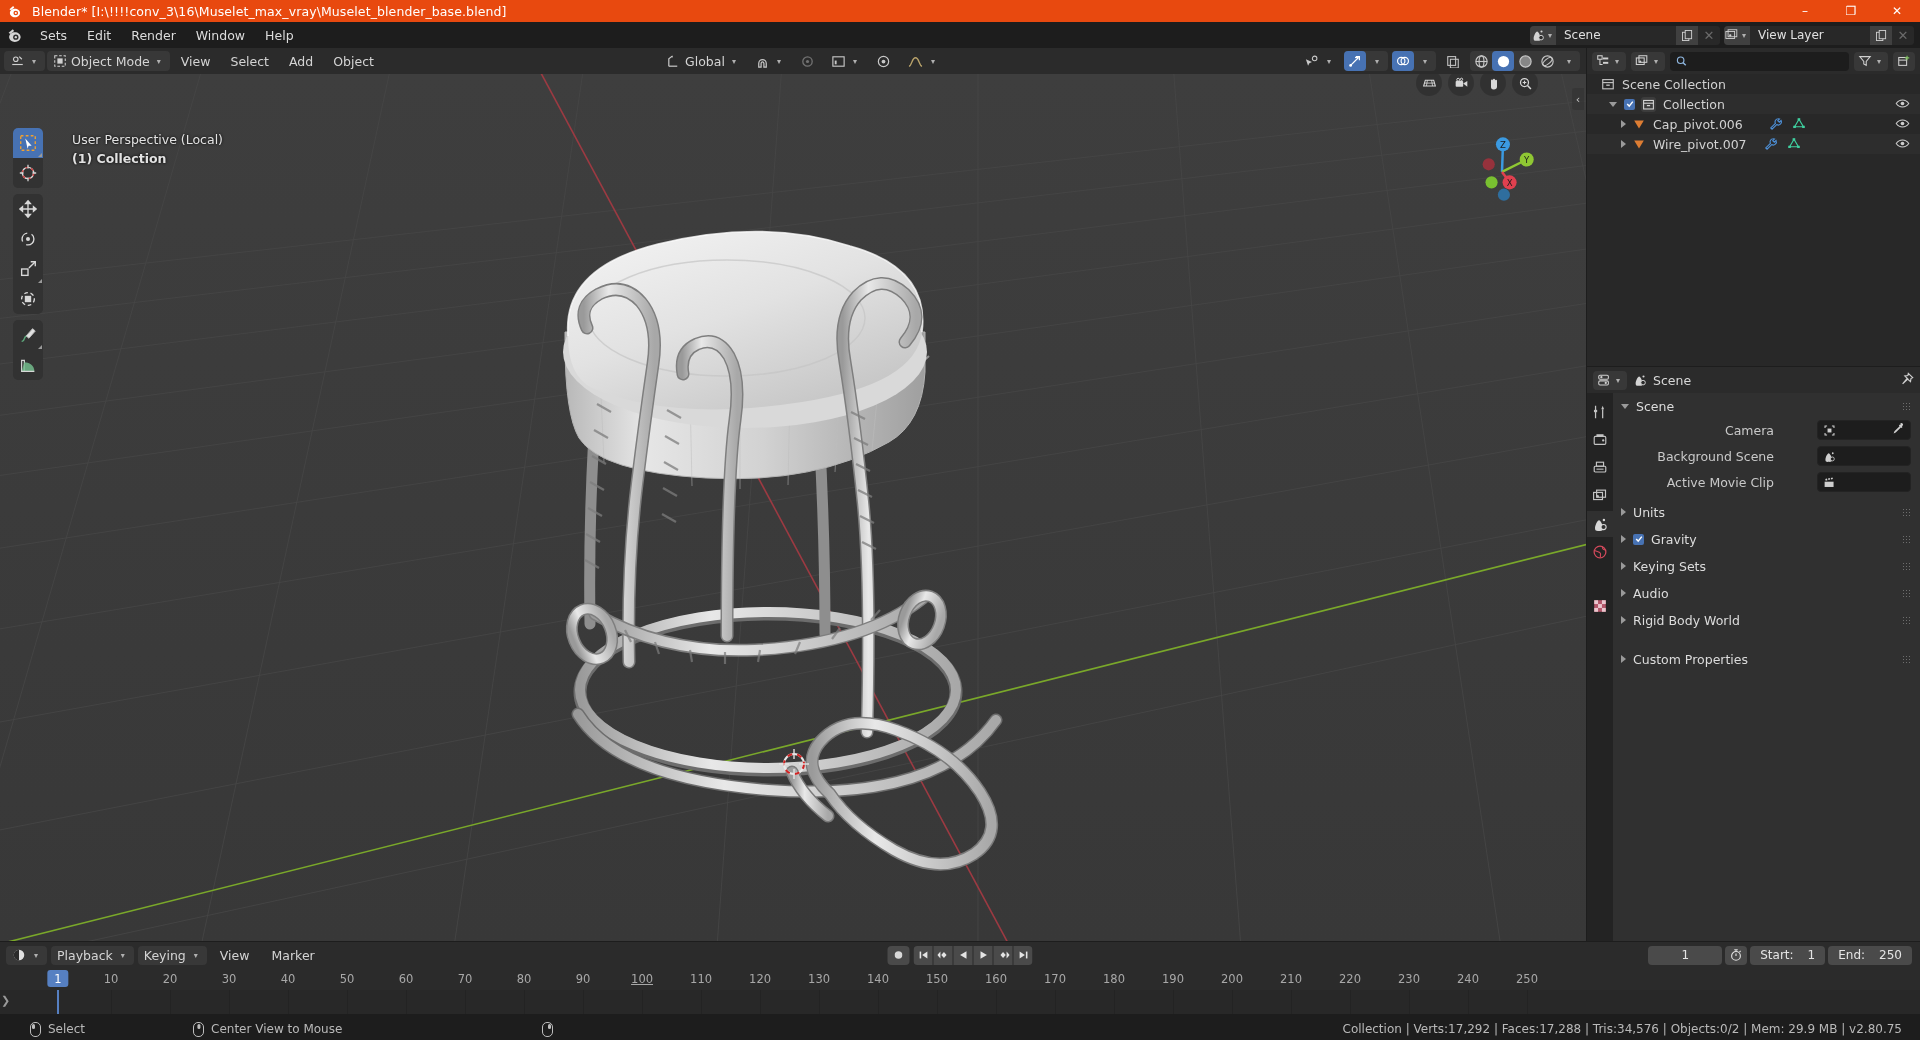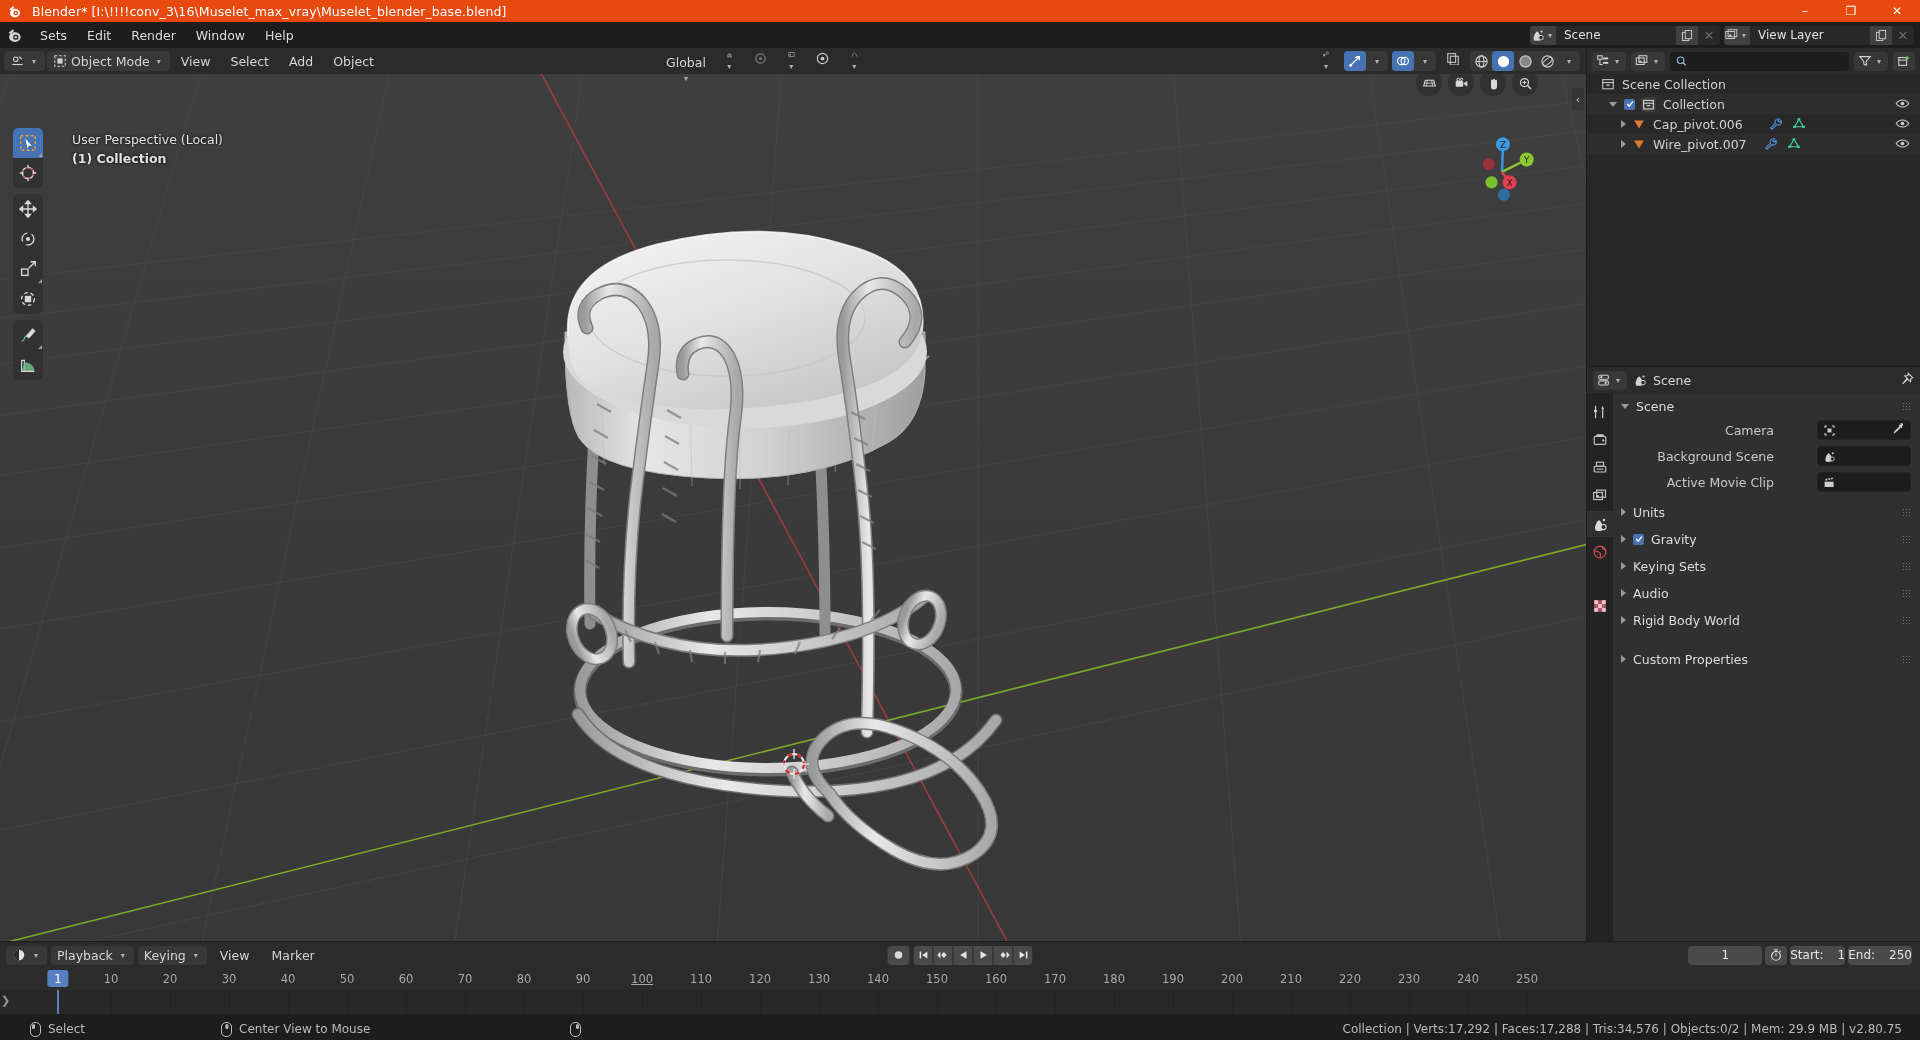--- a/index.html
+++ b/index.html
@@ -56,21 +56,21 @@
     position:absolute; left:0; top:48px; width:1586px; height:893px;
     background:#3b3b3b;
     overflow:hidden;
   }
   .vp-header {
     position:absolute; top:0; left:0; width:1586px; height:26px;
     background:#2b2b2b; display:flex; align-items:center; padding-left:4px; gap:2px;
     z-index: 12;
   }
   .vp-btn { height:20px; padding:0 6px; display:flex; align-items:center; gap:4px; background:#383838; border-radius:4px; font-size:12.5px; color:#d4d4d4;}
-  .vp-btn.flat { background:transparent;flex-direction:column; }
+  .vp-btn.flat { background:transparent; }
   .vp-menu { height:22px; padding:0 9px; display:flex; align-items:center; font-size:12.5px; color:#d4d4d4; border-radius:3px;}
   .vp-center { position:absolute; left:660px; top:3px; display:flex; align-items:center; gap:4px;}
   .vp-right { position:absolute; right:6px; top:3px; display:flex; align-items:center; gap:4px;}
   .seg { display:flex; align-items:center; background:#383838; border-radius:4px; height:20px;}
   .seg .sbtn { width:22px; height:20px; display:flex; align-items:center; justify-content:center; color:#c8c8c8;}
   .seg .sbtn.on { background:#4772b3; border-radius:4px; color:#fff;}
   .chev { font-size:8px; color:#b0b0b0; padding:0 3px;}
 
   
   .vp-canvas { position:absolute; top:26px; left:0; width:1586px; height:867px; }
@@ -126,21 +126,21 @@
   .tl-header { height:26px; background:#2b2b2b; display:flex; align-items:center; padding-left:6px; gap:4px; position:relative;}
   .tl-dd { display:flex; align-items:center; height:19px; background:#383838; border-radius:4px; padding:0 6px; gap:5px; font-size:12.5px; color:#d4d4d4;}
   .tl-m { height:22px; padding:0 9px; display:flex; align-items:center; font-size:12.5px; color:#d4d4d4;}
   .tl-play { position:absolute; left:50%; transform:translateX(-50%); display:flex; align-items:center; gap:4px;}
   .pbtn { width:19px; height:19px; background:#4a4a4a; display:flex; align-items:center; justify-content:center; color:#e0e0e0;}
   .pgroup { display:flex; border-radius:4px; overflow:hidden; gap:1px;}
   .rec { width:22px;height:19px;background:#4a4a4a;border-radius:4px;display:flex;align-items:center;justify-content:center;}
   .tl-right { position:absolute; right:8px; display:flex; align-items:center; gap:3px;}
   .numfield { height:19px; background:#4a4a4a; border-radius:4px; display:flex; align-items:center; justify-content:center; font-size:12px; color:#e4e4e4; padding:0 8px;}
   .numfield.wide { width:74px;}
-  .se-field { height:19px; background:#4a4a4a; border-radius:4px; display:flex; align-items:center; gap:14px; font-size:12px; color:#e4e4e4; padding:0 0;}
+  .se-field { height:19px; background:#4a4a4a; border-radius:4px; display:flex; align-items:center; gap:14px; font-size:12px; color:#e4e4e4; padding:0 10px;}
   .tl-ruler { position:absolute; top:26px; left:0; width:1920px; height:22px; background:#2b2b2b; }
   .tick-label { position:absolute; top:4px; font-size:11.5px; color:#a8a8a8; transform:translateX(-50%);}
   .tl-body { position:absolute; top:48px; left:0; width:1920px; height:24px; background:#282828;}
   .tl-gridline { position:absolute; top:0; width:1px; height:24px; background:#232323;}
   .playhead { position:absolute; top:0; width:2px; background:#5680c2; }
   .ph-badge { position:absolute; top:2px; height:17px; background:#5680c2; border-radius:3px; color:#fff; font-size:11.5px; display:flex; align-items:center; justify-content:center; padding:0 7px; transform:translateX(-50%);}
   .tl-expand { position:absolute; left:1px; top:52px; font-size:11px; color:#9a9a9a;}
 
   
   .statusbar { position:absolute; left:0; top:1018px; width:1920px; height:22px; background:#1d1d1d; display:flex; align-items:center; }
@@ -1102,21 +1102,21 @@
     <div class="tl-expand">❯</div>
   </div>
 
   <div class="statusbar">
     <div class="sb-item">
       <span class="mouse">
           <i></i>
         </span>
       <span>Select</span>
     </div>
-    <div class="sb-item" style="margin-left:120px;padding-left:16px;">
+    <div class="sb-item" style="margin-left:92px;padding-left:16px;">
       <span class="mouse mid">
           <i></i>
         </span>
       <span>Center View to Mouse</span>
     </div>
     <div class="sb-item" style="margin-left:200px;">
       <span class="mouse right">
           <i></i>
         </span>
     </div>

